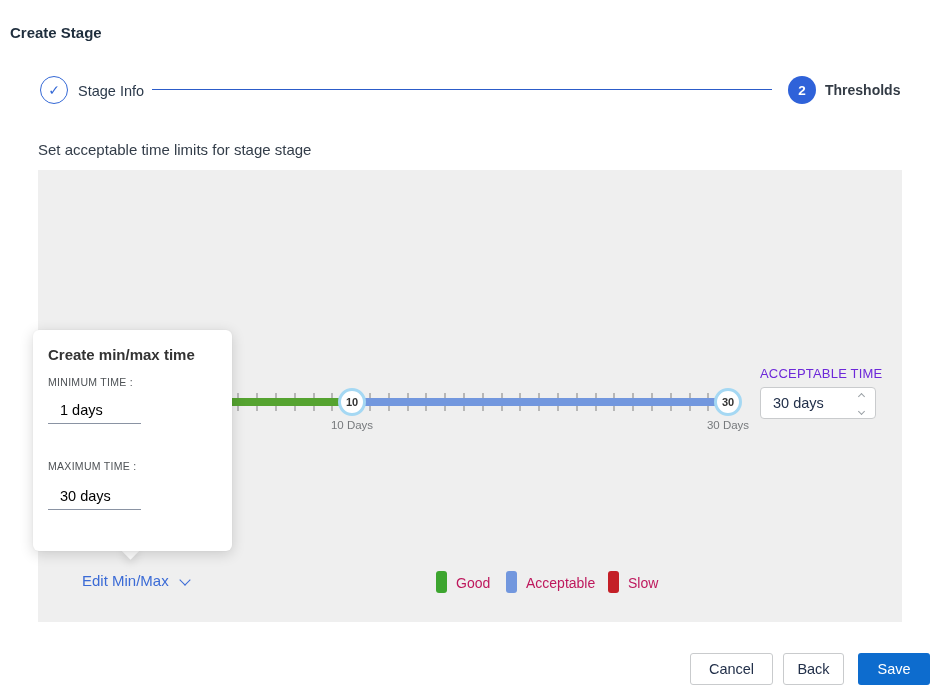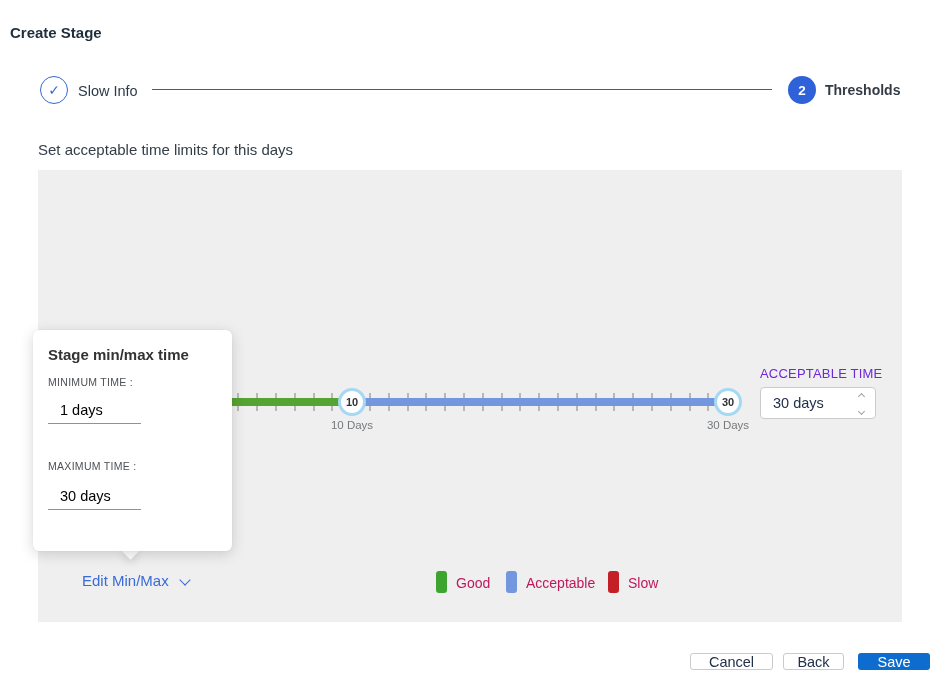--- a/index.html
+++ b/index.html
@@ -73,45 +73,45 @@
     border-bottom:1.7px solid #3b6bd6; transform:rotate(45deg); margin-left:12px; vertical-align:2px; }
 
   
   .legend-swatch { position:absolute; top:571px; width:11px; height:22px; border-radius:3px; }
   .legend-label { position:absolute; top:575px; font-size:14px; color:#be185d; }
   .sw-good { left:436px; } .lb-good { left:456px; }
   .sw-acc  { left:506px; } .lb-acc  { left:526px; }
   .sw-slow { left:608px; } .lb-slow { left:628px; }
 
   
-  .btn { position:absolute; top:653px; height:17px; border-radius:3px; font-size:14.5px;
+  .btn { position:absolute; top:653px; height:32px; border-radius:3px; font-size:14.5px;
     font-family:inherit; cursor:pointer; display:flex; align-items:center; justify-content:center; }
   .btn-outline { background:#fff; border:1px solid #c9cbcd; color:#22304a; }
   .btn-cancel { left:690px; width:83px; }
   .btn-back   { left:783px; width:61px; }
   .btn-save   { left:858px; width:72px; border:none; color:#fff; }
 </style>
 </head>
 <body>
 
 <div class="stage">
 
   <div class="page-title">Create Stage</div>
 
   <div class="step-circle step1-circle">
     <span>✓</span>
   </div>
-  <div class="step1-label">Slow Info</div>
+  <div class="step1-label">Stage Info</div>
   <div class="stepper-line"></div>
   <div class="step-circle step2-circle" style="background: rgb(47, 98, 217);">
     <span>2</span>
   </div>
   <div class="step2-label">Thresholds</div>
 
-  <div class="heading">Set acceptable time limits for this days</div>
+  <div class="heading">Set acceptable time limits for stage stage</div>
 
   <div class="panel"></div>
 
 
   <div class="ticks"></div>
   <div class="track-green" style="background: rgb(85, 163, 48);"></div>
   <div class="track-blue" style="background: rgb(114, 151, 222);"></div>
   <div class="handle handle-min">
     <span>10</span>
   </div>
@@ -125,21 +125,21 @@
   <div class="acc-input-wrap">
     <input class="acc-input" value="30 days" style="">
     <div class="spinner">
       <span class="chev up"></span>
       <span class="chev down"></span>
     </div>
   </div>
 
   <div class="popover-pointer"></div>
   <div class="popover">
-    <div class="popover-title">Stage min/max time</div>
+    <div class="popover-title">Create min/max time</div>
     <div class="pop-label pop-label-min">MINIMUM TIME :</div>
     <input class="pop-input pop-input-min" value="1 days" style="">
     <div class="pop-label pop-label-max">MAXIMUM TIME :</div>
     <input class="pop-input pop-input-max" value="30 days" style="">
   </div>
 
   <div class="edit-link">
     <span>Edit Min/Max</span><span class="edit-chev"></span>
   </div>
 

